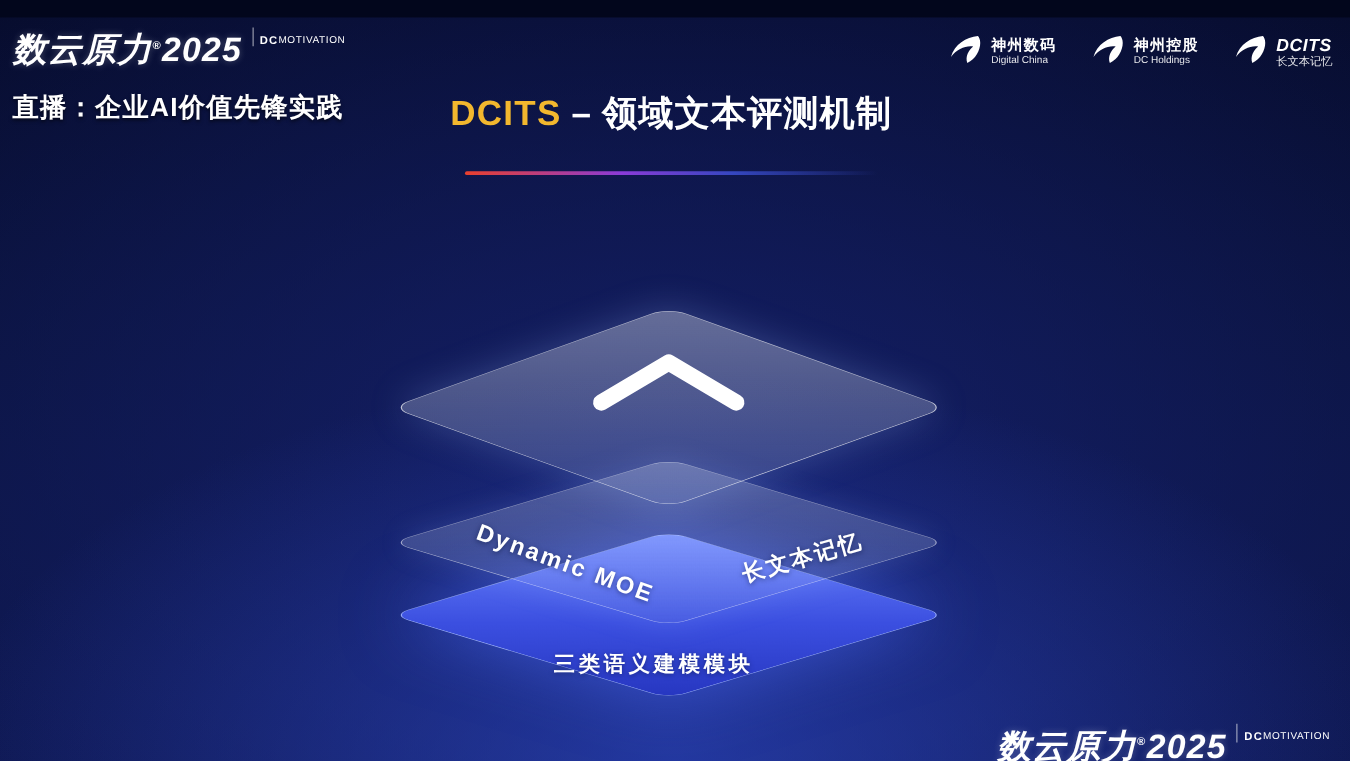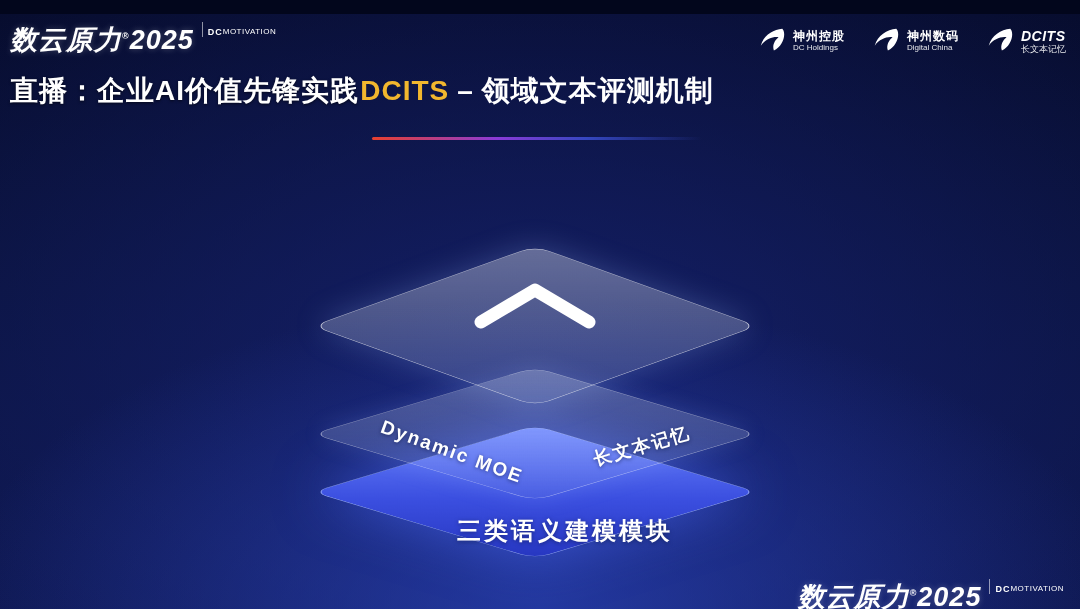--- a/index.html
+++ b/index.html
@@ -21,21 +21,21 @@
   .brand-reg { font-size:9px; font-style:normal; vertical-align:super; }
   .brand-year { font-weight:800; font-style:italic; }
   .brand-stack { display:flex; line-height:1.05; padding-top:6px;
     border-left:1px solid rgba(255,255,255,0.55); padding-left:5px; margin-left:2px; }
   .brand-dc { font-size:9px; font-weight:700; letter-spacing:1px; }
   .brand-motivation { font-size:8px; font-weight:400; letter-spacing:0.5px; }
   .brand-top-left { left:10px; top:8px; }
   .brand-bottom-right { right:16px; bottom:8px; }
 
   
-  .live-label { position:absolute; left:10px; top:58px; font-size:28px; font-weight:800;
+  .live-label { position:absolute; left:10px; top:58px; font-size:21px; font-weight:800;
     letter-spacing:1px; text-shadow:0 1px 3px rgba(0,0,0,0.6);text-align:right; }
   .page-title { position:absolute; left:537px; top:58px; transform:translateX(-50%);
     font-size:28px; font-weight:800; white-space:nowrap; letter-spacing:1px; }
   .gold { color:#f2b72e; }
   .title-sep { margin:0 8px; font-weight:700; }
 
   .partners { position:absolute; right:14px; top:12px; display:flex; gap:26px; }
   .partner { display:flex; align-items:center; gap:6px; }
   .partner-icon { width:30px; height:30px; flex:0 0 auto; }
   .partner-text { display:flex; flex-direction:column; line-height:1.15; }
@@ -73,22 +73,22 @@
 
   .chevron { position:absolute; left:469px; top:264px; z-index:5; }
   .diagram-label { position:absolute; z-index:6; white-space:nowrap;
     text-shadow:0 1px 4px rgba(10,20,60,0.55); }
   .label-top { left:535px; top:344px; transform:translate(-50%,-50%);
     font-size:19px; font-weight:800; letter-spacing:2px; }
   .label-moe { left:452px; top:438px; transform:translate(-50%,-50%) rotate(20deg);
     font-size:19px; font-weight:600; letter-spacing:2px; }
   .label-longtext { left:642px; top:432px; transform:translate(-50%,-50%) rotate(-16deg);
     font-size:18px; font-weight:700; letter-spacing:2px; }
-  .label-bottom { left:565px; top:517px; transform:translate(-50%,-50%);
-    font-size:24px; font-weight:800; letter-spacing:3px; z-index:6; }
+  .label-bottom { left:523px; top:517px; transform:translate(-50%,-50%);
+    font-size:17px; font-weight:800; letter-spacing:3px; z-index:6; }
 
   .bottom-line { position:absolute; left:0; bottom:0; width:100%; height:3px;
     background:linear-gradient(90deg, rgba(255,255,255,0.06) 0%, rgba(235,240,255,0.55) 55%, rgba(255,255,255,0.25) 100%); }
 </style>
 </head>
 <body>
 
 <div class="screen">
 
   <div class="brand brand-top-left">
@@ -104,31 +104,31 @@
   <div class="page-title">
     <span class="gold">DCITS</span><span class="title-sep">–</span><span>领域文本评测机制</span>
   </div>
 
   <div class="partners">
     <div class="partner">
       <svg class="partner-icon" viewBox="0 0 32 32">
           <path d="M27 3c-10 1-20 7-23 18 5-7 13-10 19-9-4 3-7 9-5 14 7-3 11-11 11-17 0-3-1-5-2-6z" fill="#fff"></path>
         </svg>
       <div class="partner-text">
-        <span class="partner-name">神州控股</span>
-        <span class="partner-sub">DC Holdings</span>
+        <span class="partner-name">神州数码</span>
+        <span class="partner-sub">Digital China</span>
       </div>
     </div>
     <div class="partner">
       <svg class="partner-icon" viewBox="0 0 32 32">
           <path d="M27 3c-10 1-20 7-23 18 5-7 13-10 19-9-4 3-7 9-5 14 7-3 11-11 11-17 0-3-1-5-2-6z" fill="#fff"></path>
         </svg>
       <div class="partner-text">
-        <span class="partner-name">神州数码</span>
-        <span class="partner-sub">Digital China</span>
+        <span class="partner-name">神州控股</span>
+        <span class="partner-sub">DC Holdings</span>
       </div>
     </div>
     <div class="partner dcits">
       <svg class="partner-icon" viewBox="0 0 32 32">
           <path d="M27 3c-10 1-20 7-23 18 5-7 13-10 19-9-4 3-7 9-5 14 7-3 11-11 11-17 0-3-1-5-2-6z" fill="#fff"></path>
         </svg>
       <div class="partner-text">
         <span class="partner-name">DCITS</span>
         <span class="partner-sub">长文本记忆</span>
       </div>

